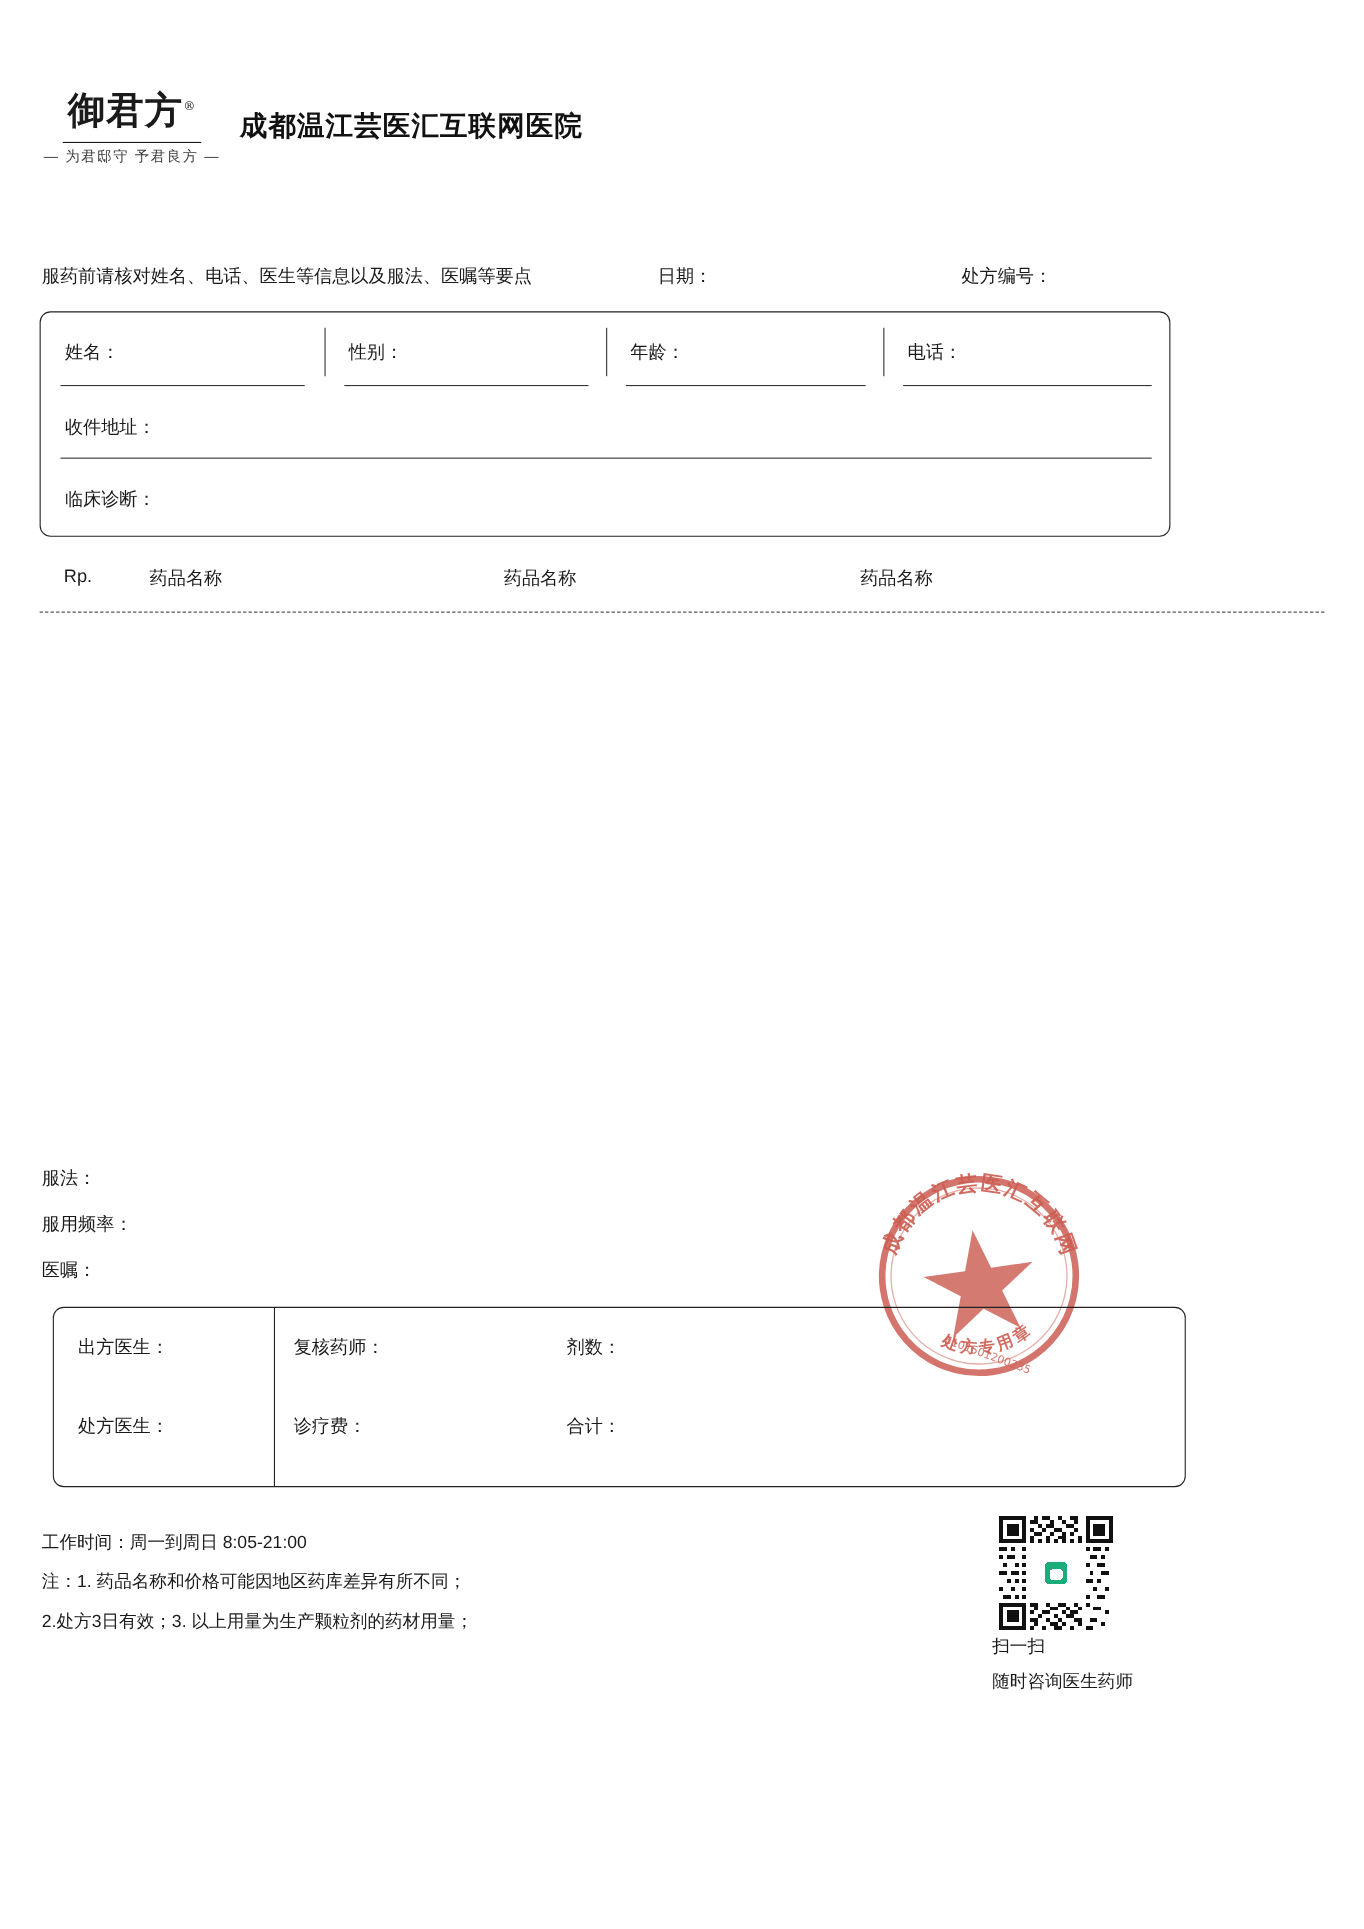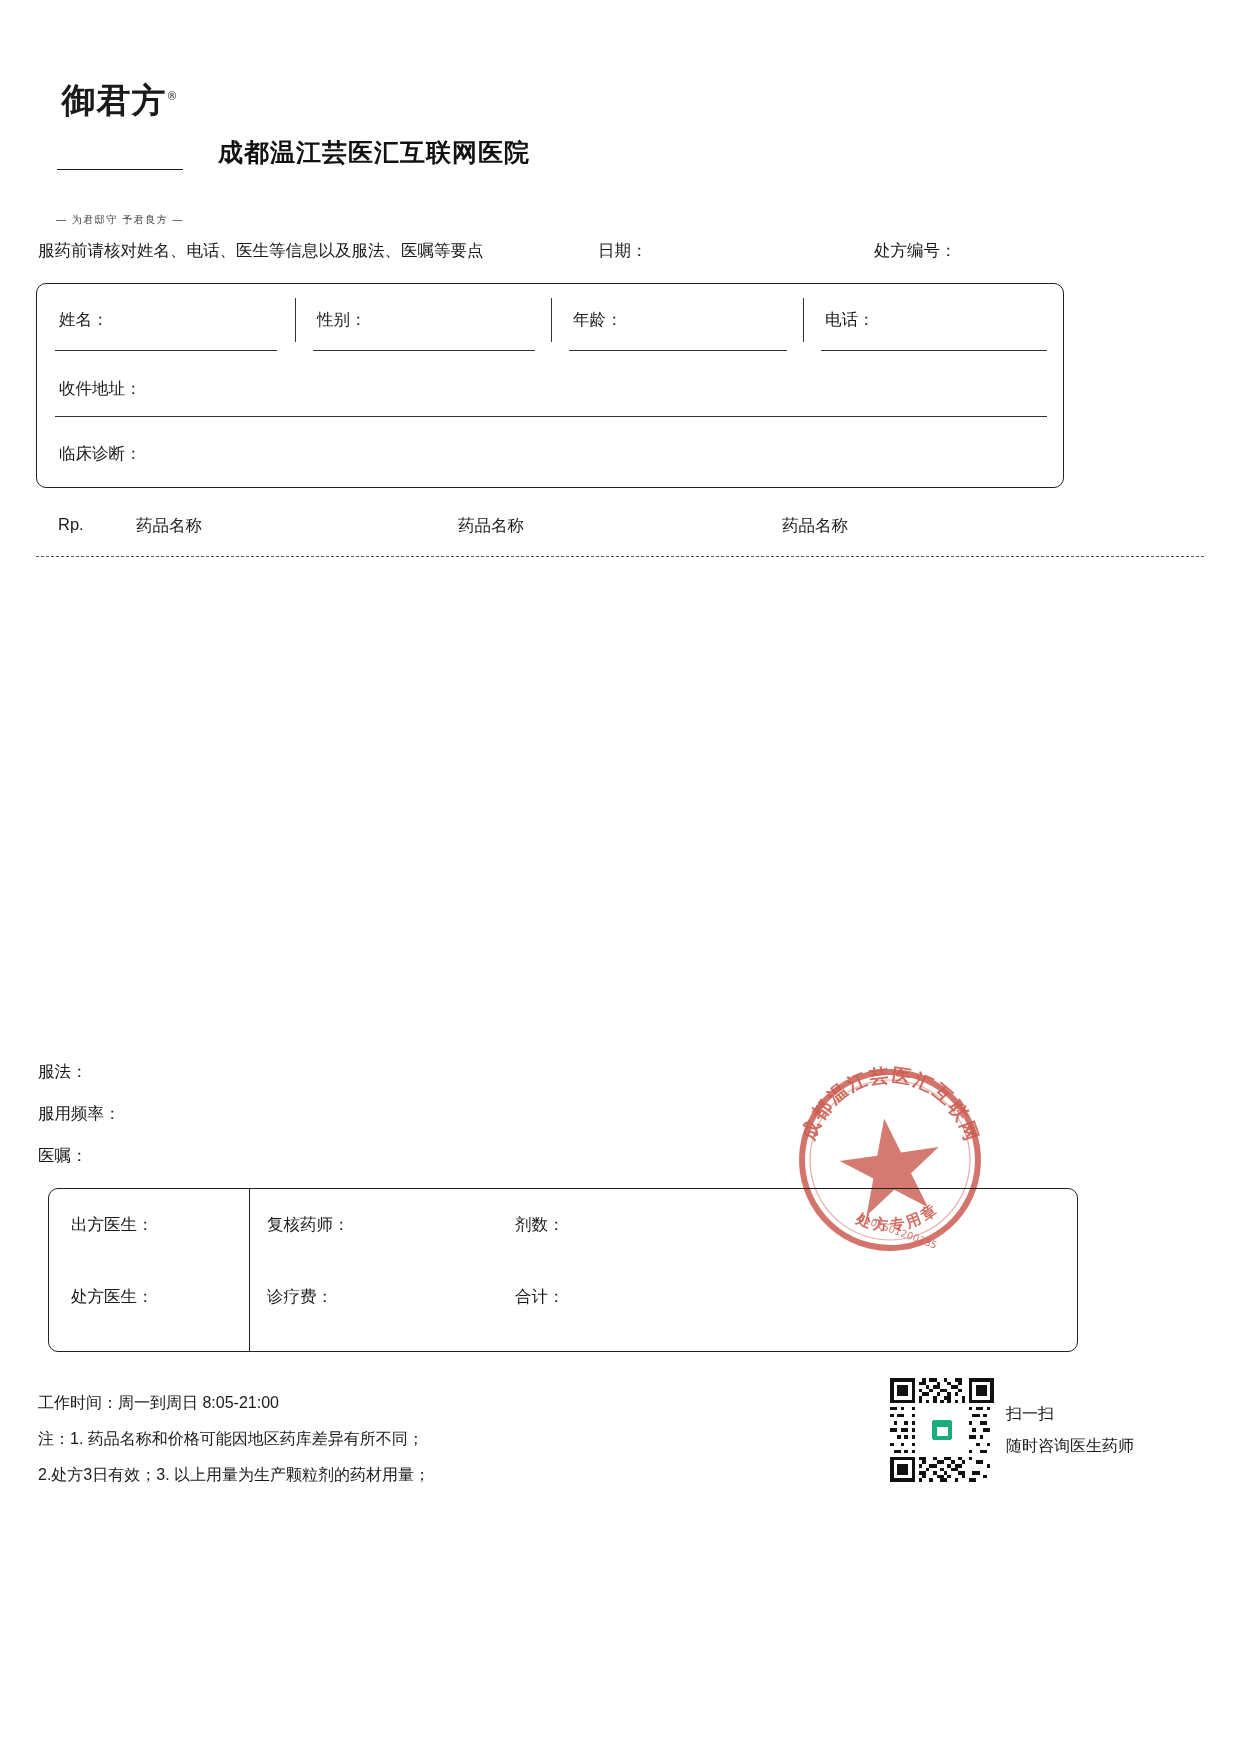--- a/index.html
+++ b/index.html
@@ -22,21 +22,20 @@
     left: 56px;
     top: 78px;
     display: flex;
     align-items: center;
   }
   .logo-block {
     width: 128px;
     display: flex;
     flex-direction: column;
     align-items: center;
-    gap: 40px;
   }
   .logo-main {
     font-family: "DejaVu Serif", serif;
     font-size: 34px;
     font-weight: bold;
     letter-spacing: 1px;
     color: #1a1a1a;
     position: relative;
     white-space: nowrap;
   }
@@ -45,21 +44,21 @@
     vertical-align: super;
     font-weight: normal;
   }
   .logo-rule {
     width: 126px;
     height: 1px;
     background: #1a1a1a;
     margin: 5px 0 3px 0;
   }
   .logo-sub {
-    font-size: 10px;
+    font-size: 13px;
     letter-spacing: 1.5px;
     color: #3a3a3a;
     white-space: nowrap;
   }
   .hospital-name {
     margin-left: 34px;
     font-size: 25px;
     font-weight: bold;
     letter-spacing: 1px;
     color: #111;
@@ -220,20 +219,21 @@
   }
   .bottom-notes div { white-space: nowrap; }
 
   
   .qr-area {
     position: absolute;
     left: 890px;
     top: 1378px;
     display: flex;
     align-items: center;
+    flex-direction: column;
   }
   .qr-code {
     width: 104px;
     height: 104px;
     position: relative;
     background: #ffffff;
   }
   .qr-label {
     margin-left: 12px;
     font-size: 16px;

